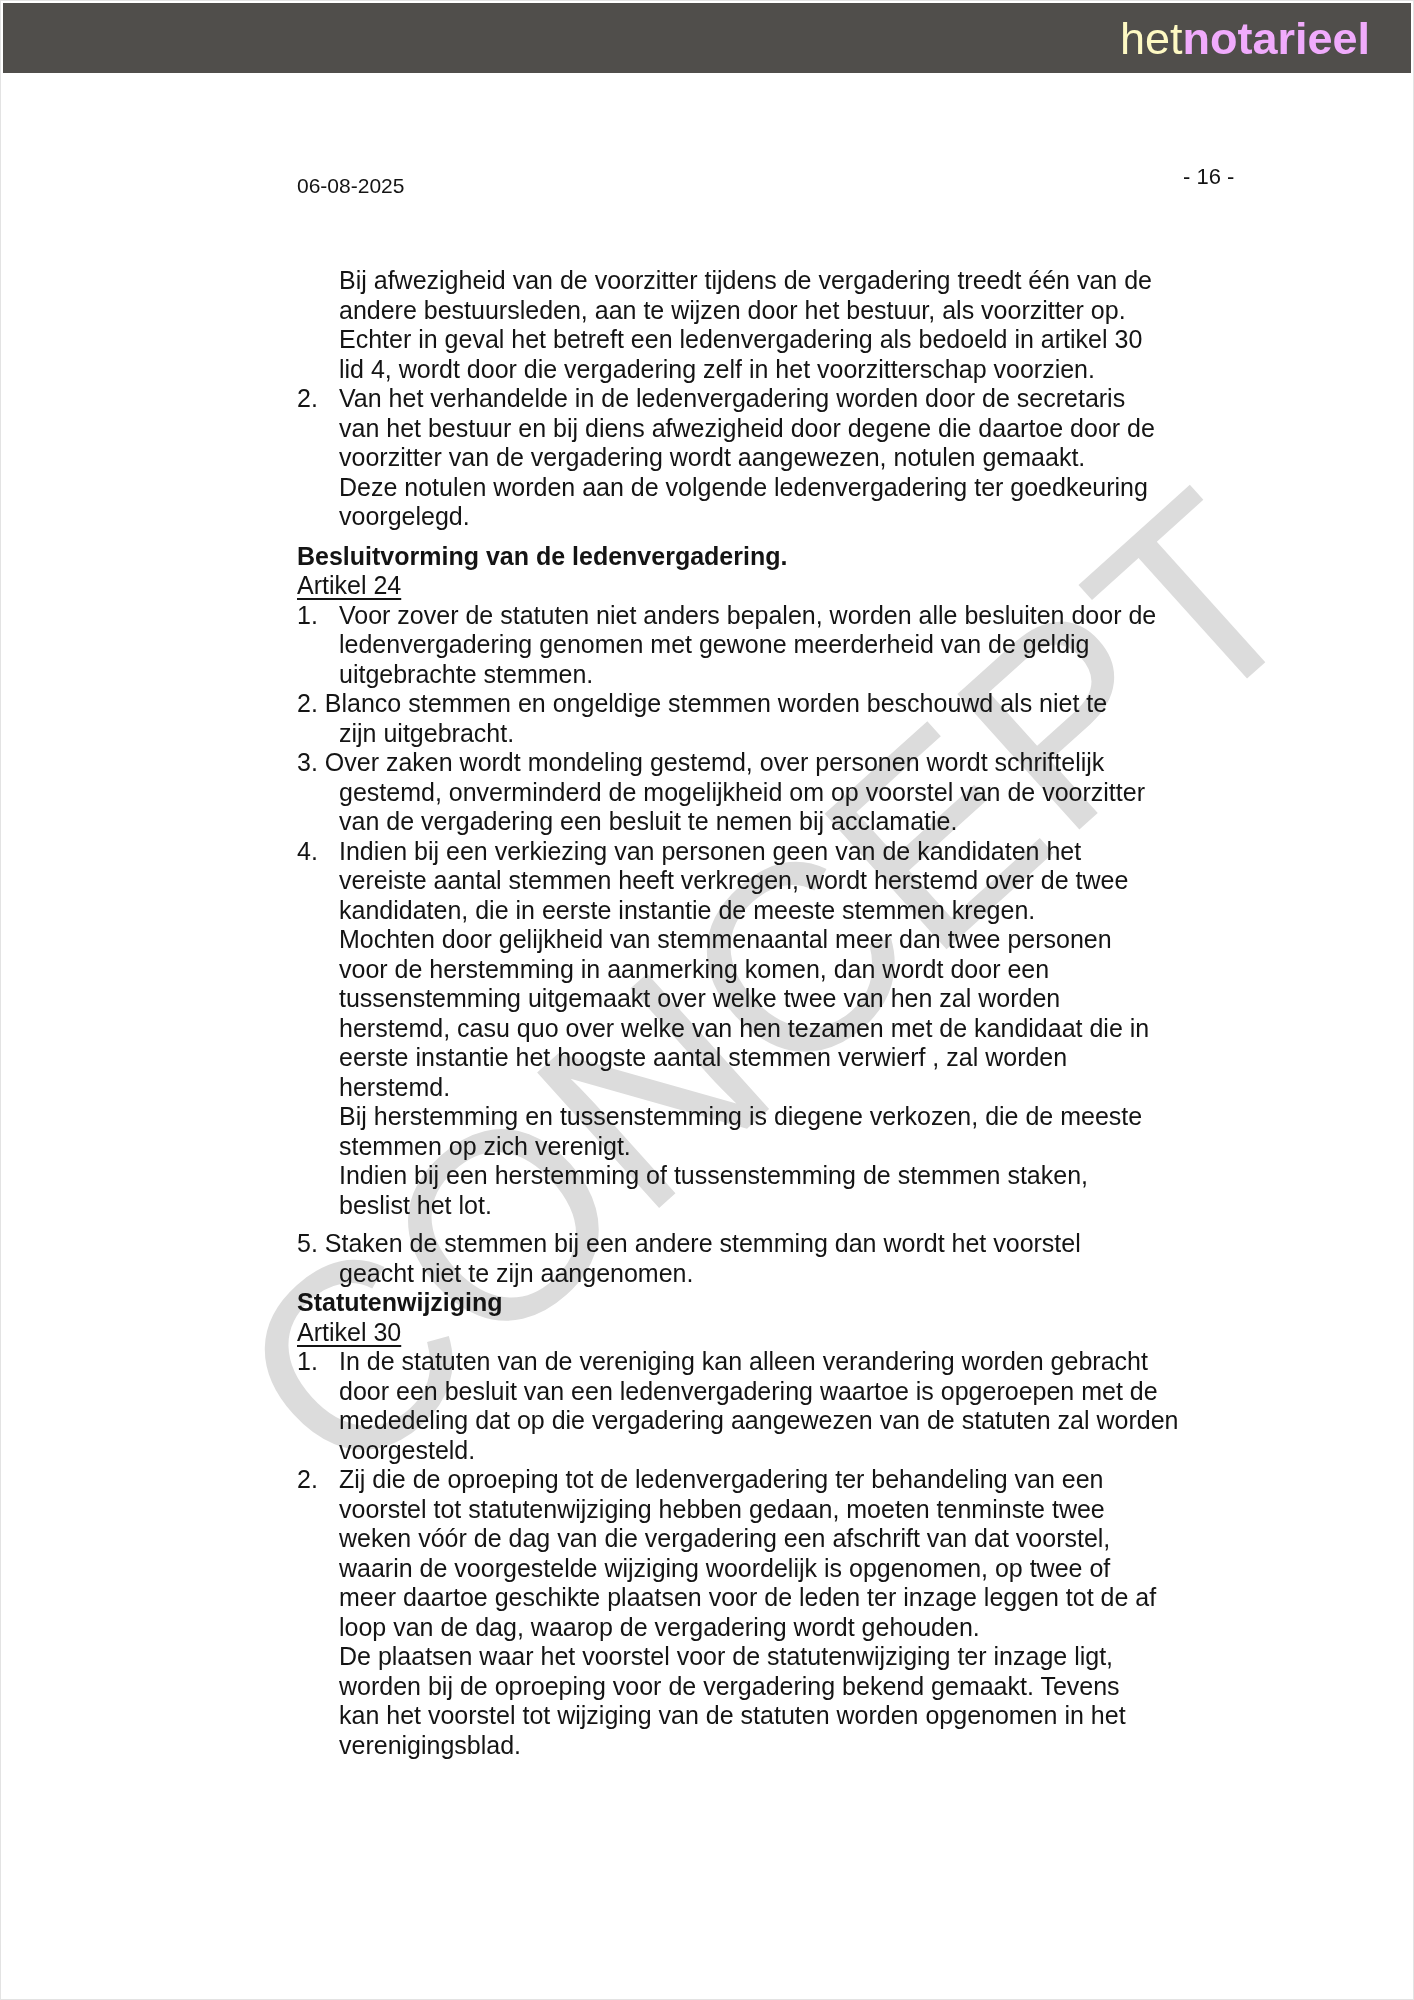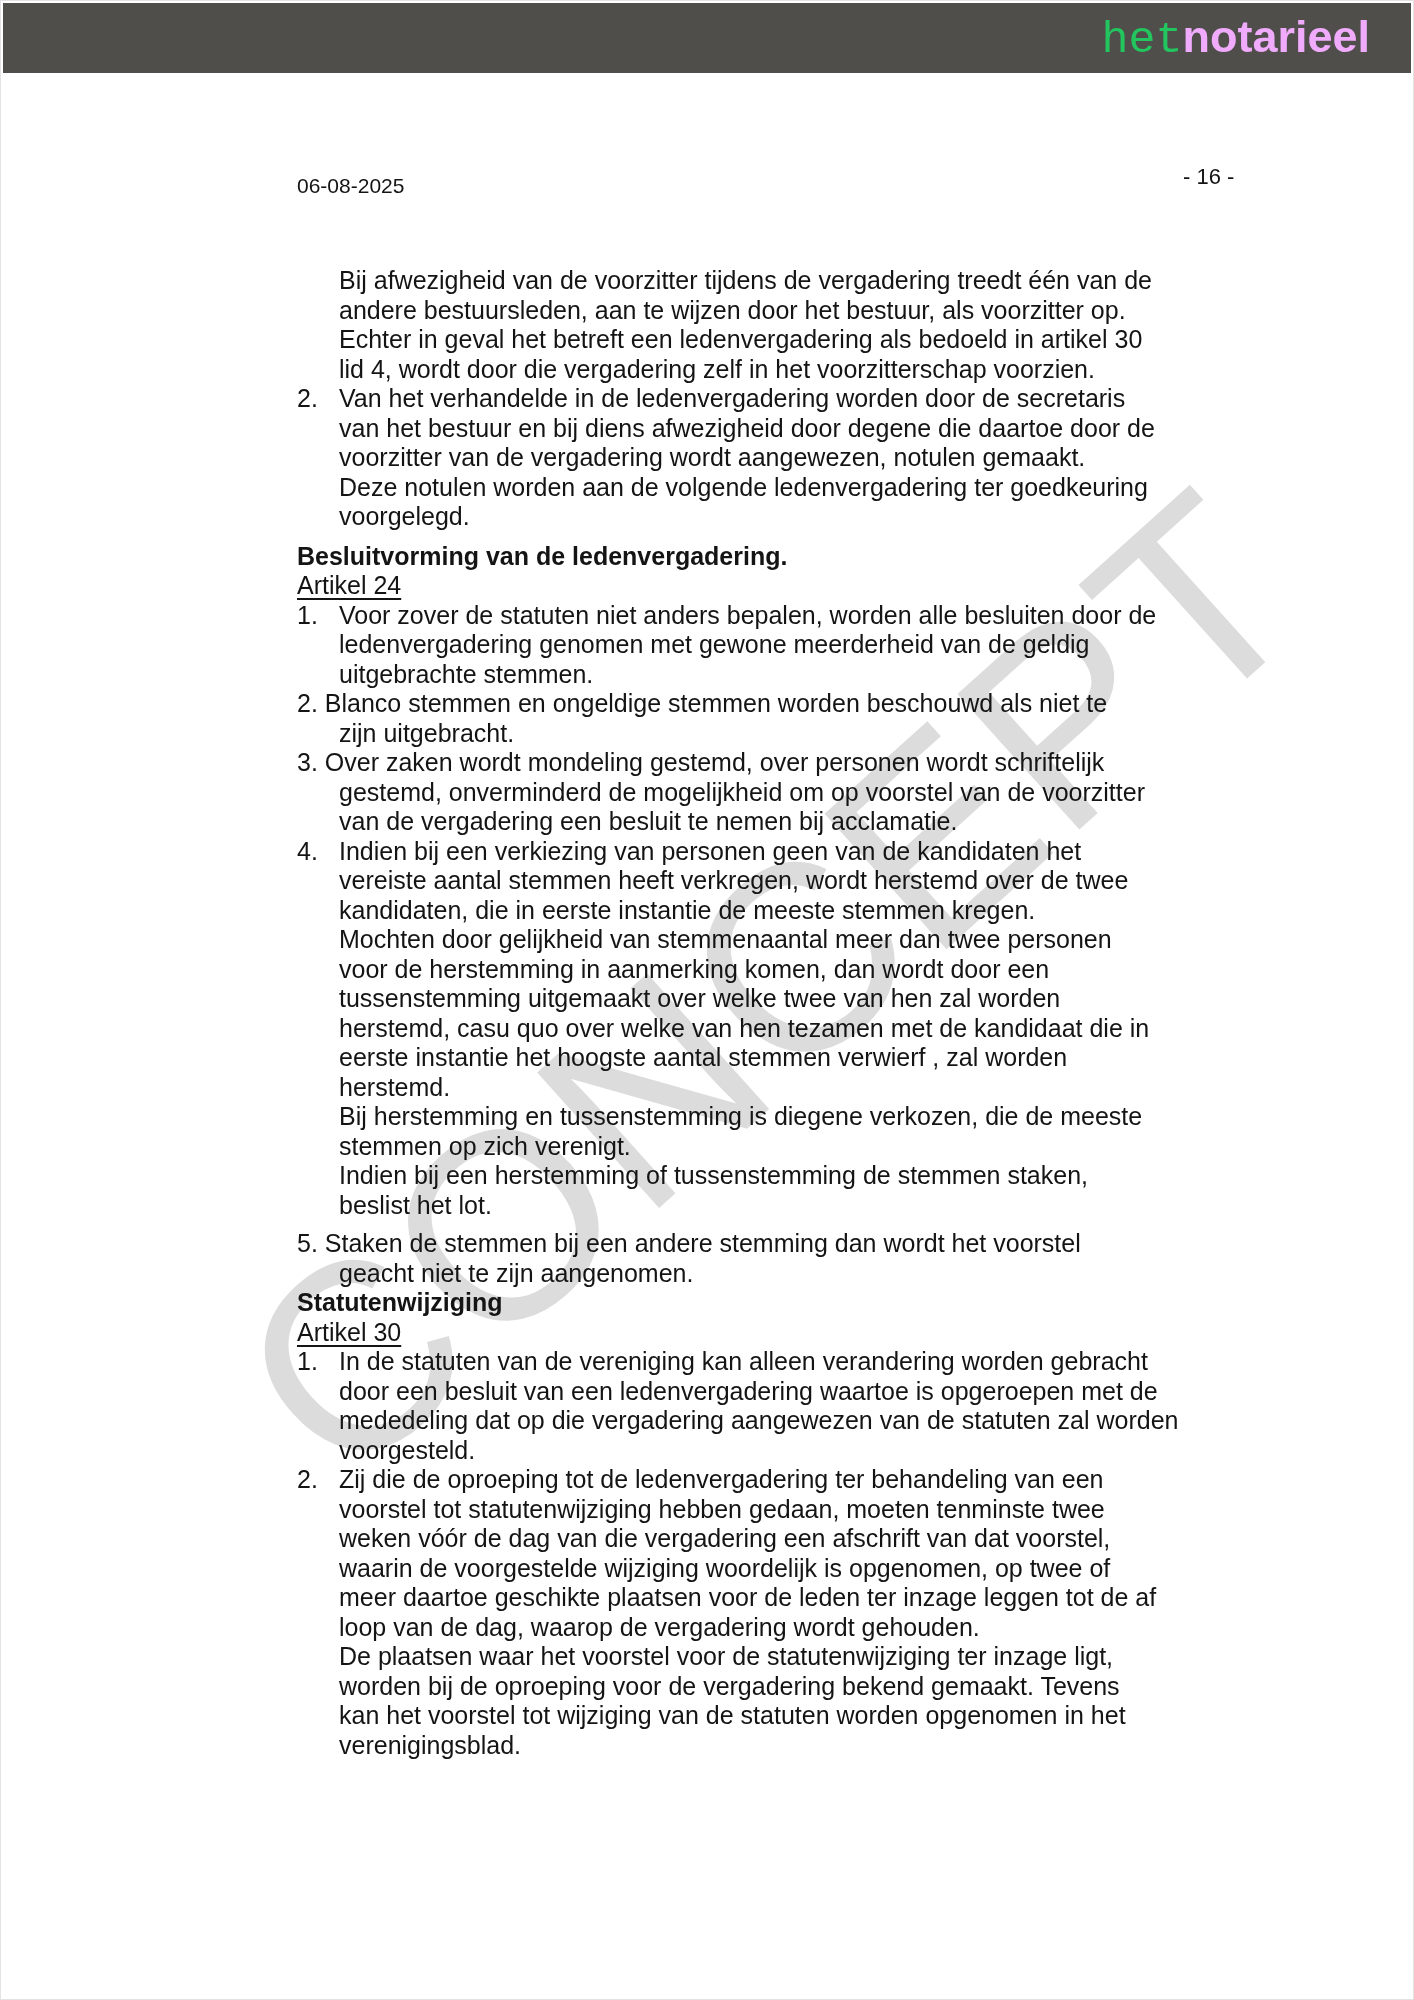--- a/index.html
+++ b/index.html
@@ -38,21 +38,21 @@
   .marker-tab{position:absolute;left:-42px;top:0;}
   .first-inline{margin-left:-42px;}
   .heading-line{font-weight:700;margin-left:-42px;}
   .article-line{text-decoration:underline;text-underline-offset:4px;margin-left:-42px;}
 </style>
 </head>
 <body>
 
 <div class="header-bar" style="background: rgb(80, 78, 75);">
   <div class="logo">
-    <span class="logo-prefix" style="color: #22c55e; font-family: Liberation Mono, monospace;">het</span><span class="logo-suffix" style="color: #f0abfc;">notarieel</span>
+    <span class="logo-prefix" style="color: #fef9c3;">het</span><span class="logo-suffix" style="color: #f0abfc;">notarieel</span>
   </div>
 </div>
 
 <div class="date">06-08-2025</div>
 <div class="pagenum">- 16 -</div>
 
 <div class="watermark" style="color: rgb(220, 220, 220);">CONCEPT</div>
 
 <div id="doc-body">
     <div class="item">

